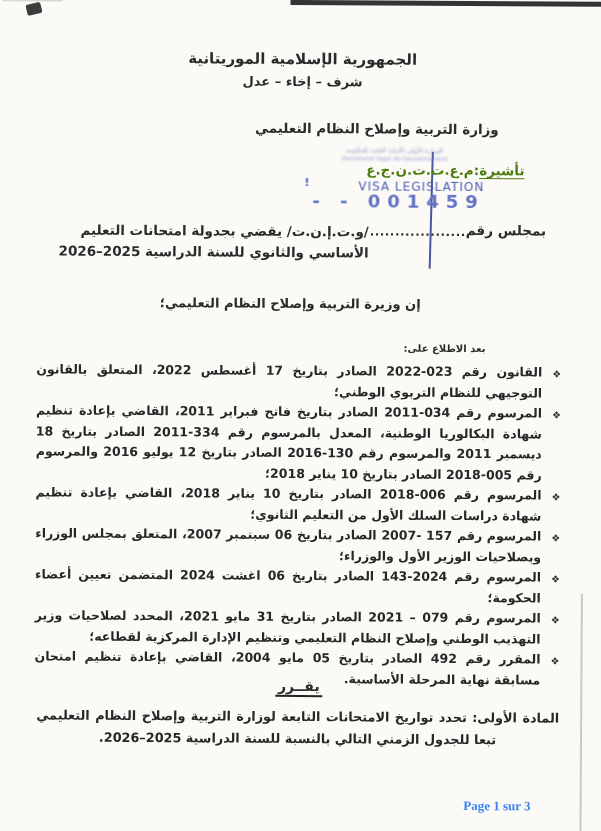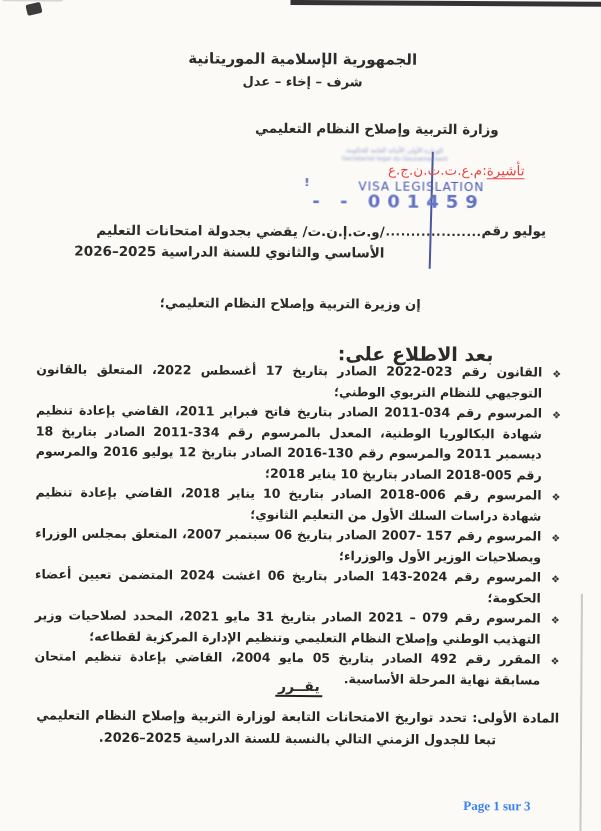--- a/index.html
+++ b/index.html
@@ -23,35 +23,35 @@
   
   .hdr { position:absolute; left:0; right:0; text-align:center; direction:rtl; font-weight:bold; }
   .hdr-republic { top:50px; font-size:15px; letter-spacing:.2px; }
   .hdr-motto    { top:74px; font-size:13px; }
   .ministry { position:absolute; top:120px; right:104px; direction:rtl; font-weight:bold; font-size:13.5px; }
 
   
   .stamp-tiny { position:absolute; left:308px; width:170px; text-align:center; color:#7583c4; filter:blur(.8px); opacity:.8; }
   .stamp-tiny-1 { top:146px; font-size:6.5px; direction:rtl; }
   .stamp-tiny-2 { top:154px; font-size:6px; }
-  .visa-line { position:absolute; top:161px; right:78px; direction:rtl; font-weight:normal; font-size:13.5px; color:#ef4444; white-space:nowrap; }
+  .visa-line { position:absolute; top:161px; right:78px; direction:rtl; font-weight:bold; font-size:13.5px; color:#4d7c0f; white-space:nowrap; }
   .visa-line .u { text-decoration:underline; text-underline-offset:3px; }
   .stamp-title { position:absolute; left:321px; top:179px; color:#4b5cb5; font-weight:normal; font-size:12px; letter-spacing:1px; filter:blur(.3px);margin-left:36px; }
   .stamp-mark { position:absolute; left:303px; top:176px; color:#4b5cb5; font-weight:bold; font-size:11px; filter:blur(.4px); }
   .stamp-number { position:absolute; left:311px; top:190px; color:#6273c4; font-weight:bold; font-size:18px; letter-spacing:7px; white-space:nowrap; filter:blur(.3px); }
 
   
   .decree { position:absolute; top:221px; right:56px; direction:rtl; display:flex; align-items:flex-start; font-weight:bold; font-size:13.5px; }
   .decree-prefix { white-space:nowrap; }
   .decree-dots { display:inline-block; width:97px; overflow:hidden; font-size:12px; letter-spacing:.5px; padding-top:3px; white-space:nowrap; }
   .decree-body { text-align:right; line-height:21px; white-space:nowrap; }
 
   
   .minister-line { position:absolute; top:296px; right:181px; direction:rtl; font-weight:bold; font-size:13px; }
-  .after-review  { position:absolute; top:342px; right:108px; direction:rtl; font-weight:bold; font-size:19px; }
+  .after-review  { position:absolute; top:342px; right:116px; direction:rtl; font-weight:bold; font-size:10px; }
 
   
   .basis { position:absolute; top:361px; right:40px; left:36px; direction:rtl; list-style:none; }
   .basis li { position:relative; padding-right:19px; font-size:12.5px; font-weight:bold; line-height:20.5px; text-align:justify; text-align-last:right; color:#272727; }
   .basis .blt { position:absolute; right:0; top:2px; font-size:10px; color:#333; }
 
   
   .decide { position:absolute; top:676px; left:0; right:0; text-align:center; }
   .decide span { display:inline-block; font-size:14px; font-weight:bold; border-bottom:2.5px solid #222; padding:0 3px 1px; direction:rtl; }
   .article { position:absolute; top:706px; right:40px; left:38px; direction:rtl; font-size:12.8px; font-weight:bold; line-height:21.5px; text-align:justify; text-align-last:center; color:#272727; }
@@ -78,21 +78,21 @@
   <div class="stamp-tiny stamp-tiny-1">الوزارة الأولى الأمانة العامة للحكومة</div>
   <div class="stamp-tiny stamp-tiny-2">Secretariat legal du Gouvernement</div>
   <div class="visa-line">
     <span class="u">تأشيرة</span><span>:م.ع.ت.ت.ن.ج.ع</span>
   </div>
   <div class="stamp-mark">!</div>
   <div class="stamp-title">VISA LEGISLATION</div>
   <div class="stamp-number">- - 001459</div>
 
   <div class="decree">
-    <span class="decree-prefix">يوليو رقم</span>
+    <span class="decree-prefix">بمجلس رقم</span>
     <span class="decree-dots">..........................................</span>
     <span class="decree-body">
       <span style="display:block">/و.ت.إ.ن.ت/ يقضي بجدولة امتحانات التعليم</span>
       <span style="display:block">الأساسي والثانوي للسنة الدراسية 2025–2026</span>
     </span>
   </div>
 
   <div class="minister-line">إن وزيرة التربية وإصلاح النظام التعليمي؛</div>
   <div class="after-review">بعد الاطلاع على:</div>
 

